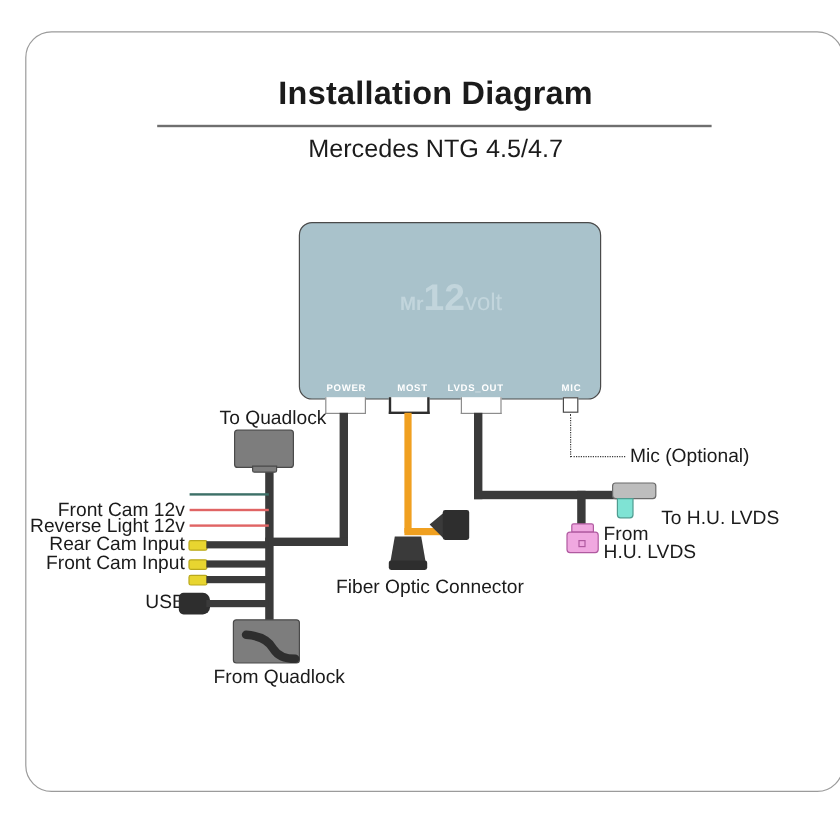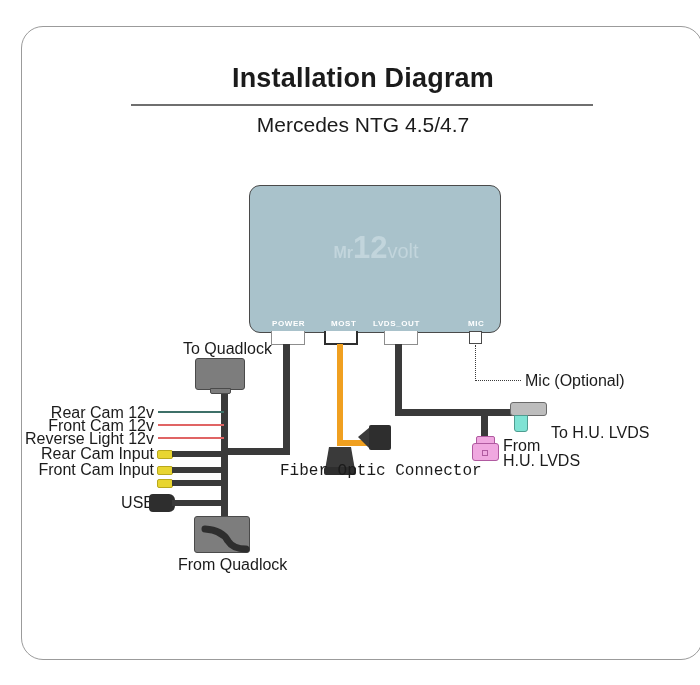--- a/index.html
+++ b/index.html
@@ -180,21 +180,20 @@
   <div class="lbl" style="left:170px; top:340px;">To Quadlock</div>
   <div class="quadlock-box" style="left:182px; top:358px; width:50px; height:32px;"></div>
   <div class="quadlock-box" style="left:197px; top:388px; width:21px; height:6px; border-radius:0 0 2px 2px;"></div>
 
   <div class="quadlock-box" style="left:181px; top:516px; width:56px; height:37px;"></div>
   <svg style="position:absolute; left:181px; top:516px;" width="70" height="40">
     <path d="M 11 13 Q 28 14 34 25 Q 39 33 52 33" stroke="#2e2e2e" stroke-width="7" fill="none" stroke-linecap="round"></path>
   </svg>
   <div class="lbl" style="left:165px; top:556px;text-align:center;">From Quadlock</div>
 
-  <div class="lbl lbl-r" style="left:0px; top:404px; width:141px;">Rear Cam 12v</div>
   <div class="wire-thin" style="left:145px; top:411px; width:66px; background:#3d7068;"></div>
 
   <div class="lbl lbl-r" style="left:0px; top:417px; width:141px;">Front Cam 12v</div>
   <div class="wire-thin" style="left:145px; top:424px; width:66px; background:#e06464;"></div>
 
   <div class="lbl lbl-r" style="left:0px; top:430px; width:141px;">Reverse Light 12v</div>
   <div class="wire-thin" style="left:145px; top:437px; width:66px; background:#e06464;"></div>
 
   <div class="lbl lbl-r" style="left:0px; top:445px; width:141px;">Rear Cam Input</div>
   <div class="rca" style="left:144px; top:450px; width:16px; height:9px;"></div>
@@ -216,21 +215,21 @@
 
   <svg style="position:absolute; left:343px; top:421px;" width="40" height="34">
     <path d="M 2 16 L 14 6 L 14 28 Z" fill="#3a3a3a"></path>
     <rect x="13" y="4" width="22" height="25" rx="2" fill="#2e2e2e"></rect>
   </svg>
 
   <svg style="position:absolute; left:307px; top:443px;" width="40" height="36">
     <path d="M 9 4 L 31 4 L 35 27 L 5 27 Z" fill="#3a3a3a"></path>
     <rect x="4" y="24" width="32" height="8" rx="2" fill="#2e2e2e"></rect>
   </svg>
-  <div class="lbl" style="left:267px; top:462px;font-family:Liberation Mono, monospace;">Fiber Optic Connector</div>
+  <div class="lbl" style="left:267px; top:481px;">Fiber Optic Connector</div>
 
   <div class="dotted-v" style="left:462px; top:345px; height:36px;"></div>
   <div class="dotted-h" style="left:462px; top:380px; width:46px;"></div>
   <div class="lbl" style="left:512px; top:372px;">Mic (Optional)</div>
 
   <div class="wire" style="left:382px; top:344px; width:7px; height:72px;"></div>
   <div class="wire" style="left:382px; top:409px; width:128px; height:7px;"></div>
 
   <div class="wire" style="left:468px; top:409px; width:7px; height:28px;"></div>
 

